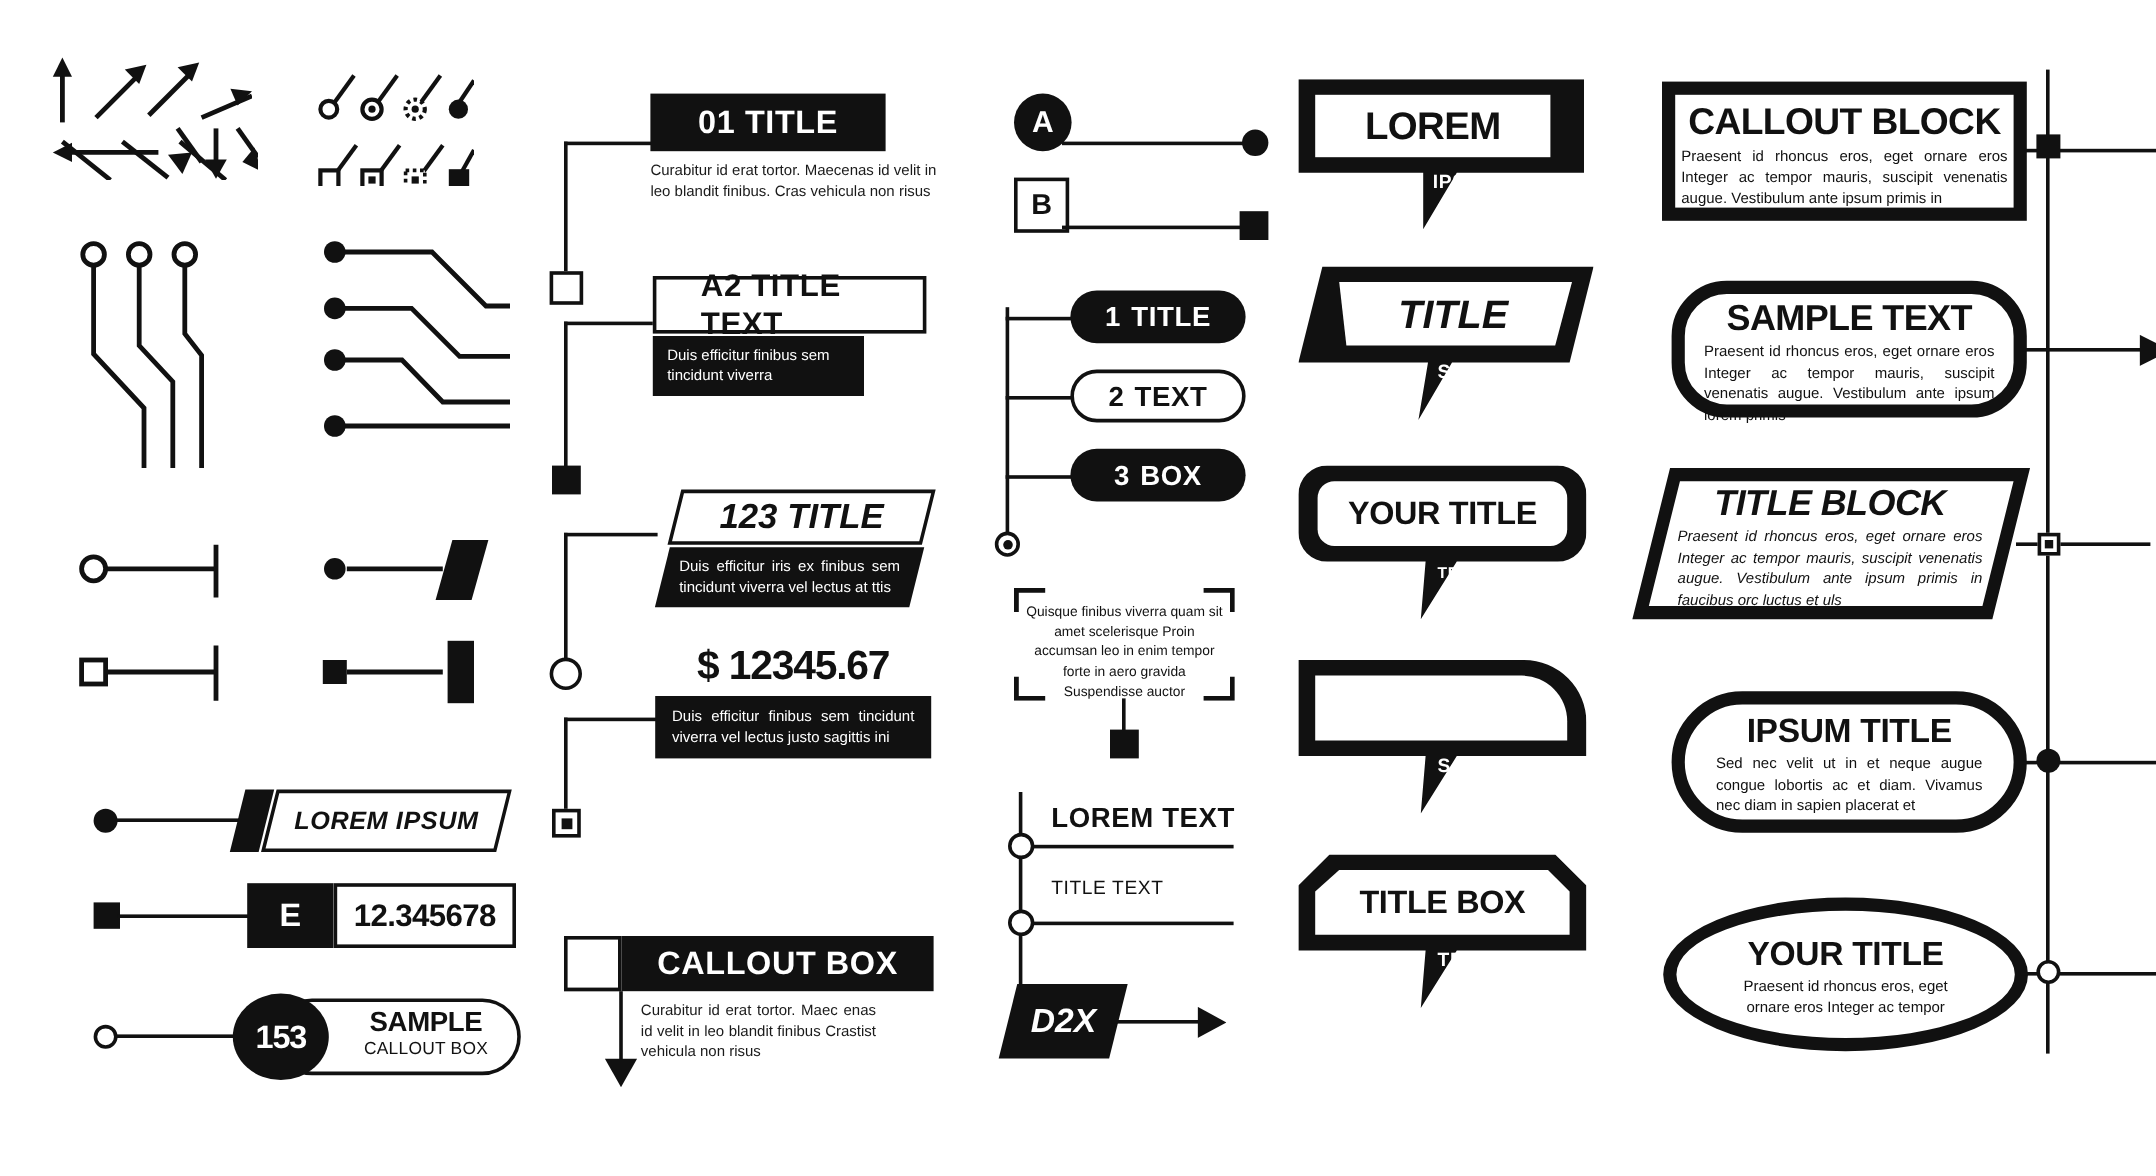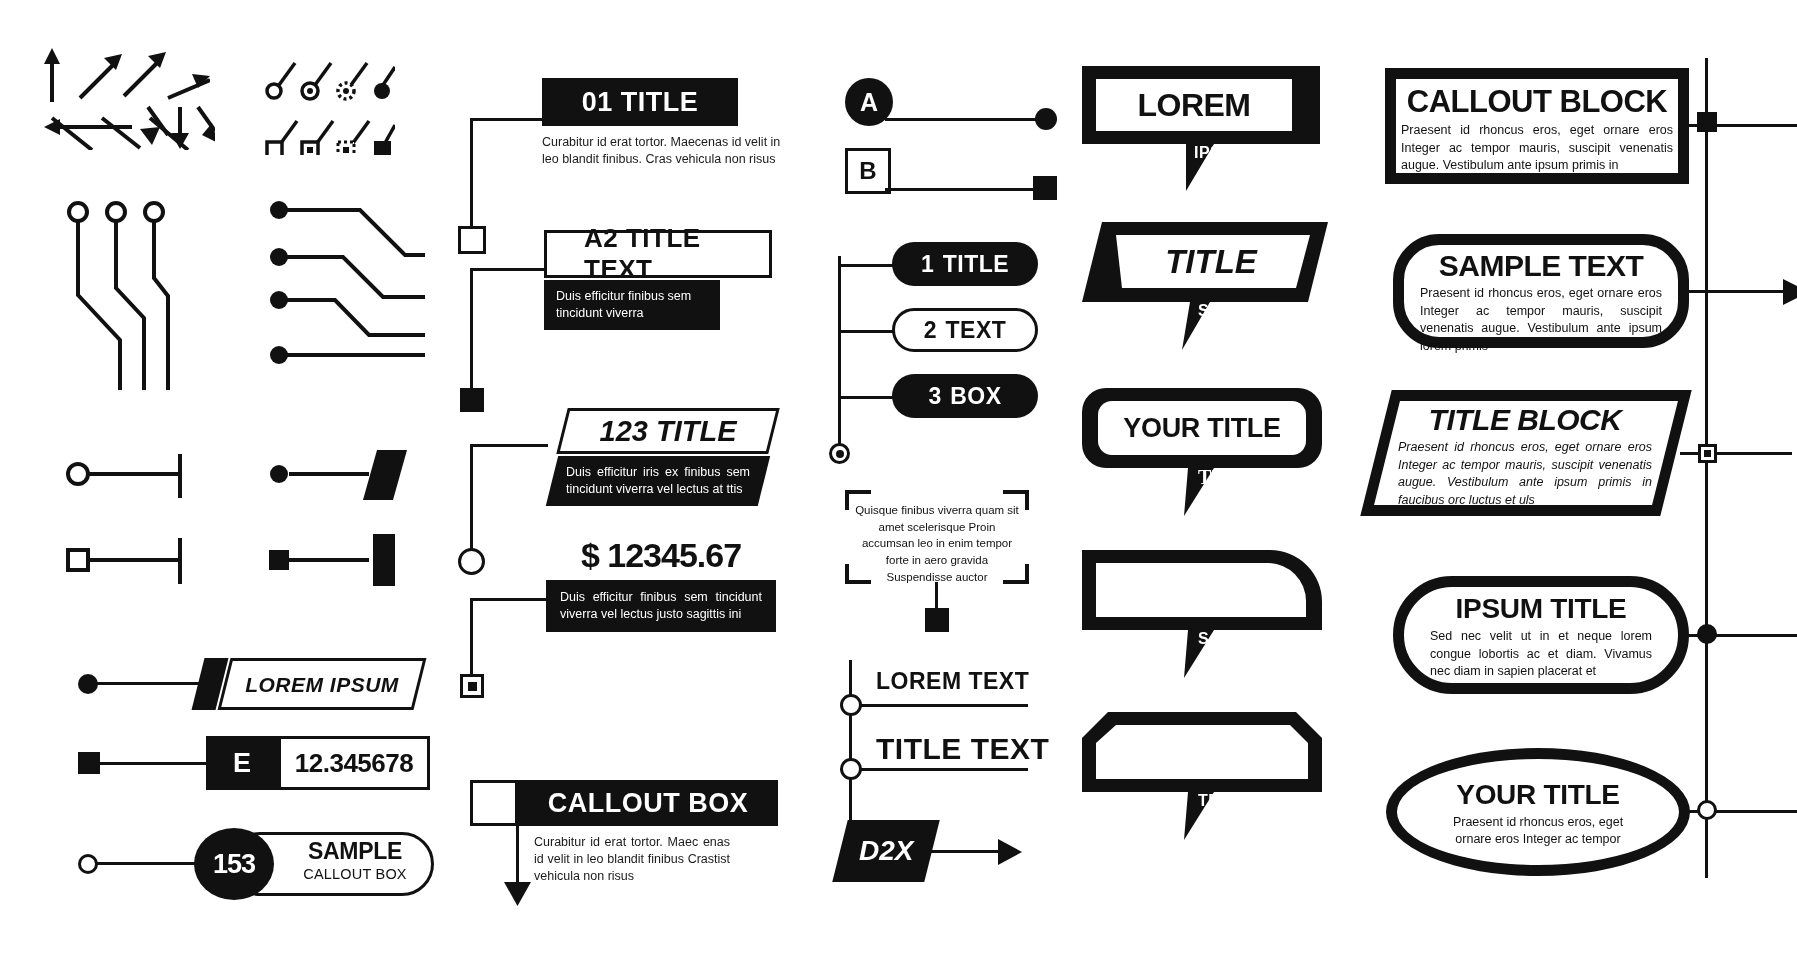--- a/index.html
+++ b/index.html
@@ -314,21 +314,21 @@
     <div class="abs" style="left:90px;top:92px;width:3px;height:30px;background:#111;"></div>
     <div class="sq" style="left:80px;top:118px;width:24px;height:24px;"></div>
   </div>
 
   <div class="abs" style="left:840px;top:660px;">
     <div class="abs" style="left:9px;top:0;width:3px;height:160px;background:#111;"></div>
     <div class="abs" style="left:36px;top:8px;width:200px;font-weight:bold;font-size:23px;letter-spacing:0.5px;">LOREM TEXT</div>
     <div class="line hline" style="left:18px;top:44px;width:170px;"></div>
     <div class="dot-o" style="left:0;top:34px;width:22px;height:22px;box-sizing:border-box;"></div>
 
-    <div class="abs" style="left:36px;top:72px;width:200px;font-weight:bold;font-size:30px;letter-spacing:0.5px;">TITLE TEXT</div>
+    <div class="abs" style="left:36px;top:72px;width:200px;font-weight:normal;font-size:16px;letter-spacing:0.5px;">TITLE TEXT</div>
     <div class="line hline" style="left:18px;top:108px;width:170px;"></div>
     <div class="dot-o" style="left:0;top:98px;width:22px;height:22px;box-sizing:border-box;"></div>
   </div>
 
   <div class="abs" style="left:840px;top:820px;">
     <div class="abs skew-l blk" style="left:0;top:0;width:92px;height:62px;display:flex;align-items:center;justify-content:center;">
       <span class="unskew" style="color:#fff;font-weight:bold;font-style:italic;font-size:28px;">D2X</span>
     </div>
     <div class="line hline" style="left:86px;top:30px;width:78px;"></div>
     <svg class="abs" style="left:158px;top:19px;" width="24" height="26">
@@ -353,36 +353,37 @@
     <div class="abs" style="left:34px;top:13px;width:190px;height:53px;display:flex;align-items:center;justify-content:center;font-weight:bold;font-style:italic;font-size:33px;">TITLE</div>
     <div class="abs" style="left:116px;top:78px;height:22px;display:flex;align-items:center;color:#fff;font-weight:bold;font-size:16px;letter-spacing:0.5px;">SAMPLE</div>
   </div>
 
   <div class="abs" style="left:1082px;top:388px;width:240px;height:128px;">
     <svg width="240" height="128" viewBox="0 0 240 128">
       <path d="M24 0 H216 A24 24 0 0 1 240 24 V56 A24 24 0 0 1 216 80 H132 L102 128 L106 80 H24 A24 24 0 0 1 0 56 V24 A24 24 0 0 1 24 0 Z" fill="#111"></path>
       <path d="M30 13 H210 A14 14 0 0 1 224 27 V53 A14 14 0 0 1 210 67 H30 A14 14 0 0 1 16 53 V27 A14 14 0 0 1 30 13 Z" fill="#fff"></path>
     </svg>
     <div class="abs" style="left:16px;top:13px;width:208px;height:54px;display:flex;align-items:center;justify-content:center;font-weight:bold;font-size:27px;letter-spacing:-0.3px;">YOUR TITLE</div>
-    <div class="abs" style="left:116px;top:78px;height:22px;display:flex;align-items:center;color:#fff;font-weight:bold;font-size:20px;letter-spacing:0.5px;font-family:Liberation Serif, serif;">TEXT BOX</div>
+    <div class="abs" style="left:116px;top:78px;height:22px;display:flex;align-items:center;color:#fff;font-weight:bold;font-size:13px;letter-spacing:0.5px;">TEXT BOX</div>
   </div>
 
   <div class="abs" style="left:1082px;top:550px;width:240px;height:128px;">
     <svg width="240" height="128" viewBox="0 0 240 128">
       <path d="M0 0 H188 A52 52 0 0 1 240 52 V80 H132 L102 128 L106 80 H0 Z" fill="#111"></path>
       <path d="M14 13 H186 A38 38 0 0 1 224 51 V67 H14 Z" fill="#fff"></path>
     </svg>
     <div class="abs" style="left:116px;top:78px;height:22px;display:flex;align-items:center;color:#fff;font-weight:bold;font-size:16px;letter-spacing:0.5px;">SAMPLE</div>
   </div>
 
   <div class="abs" style="left:1082px;top:712px;width:240px;height:128px;">
     <svg width="240" height="128" viewBox="0 0 240 128">
       <path d="M26 0 H214 L240 26 V80 H132 L102 128 L106 80 H0 V26 Z" fill="#111"></path>
       <path d="M34 13 H208 L226 31 V67 H14 V31 Z" fill="#fff"></path>
     </svg>
+    <div class="abs" style="left:14px;top:13px;width:212px;height:54px;display:flex;align-items:center;justify-content:center;font-weight:bold;font-size:27px;letter-spacing:-0.3px;">TITLE BOX</div>
     <div class="abs" style="left:116px;top:78px;height:22px;display:flex;align-items:center;color:#fff;font-weight:bold;font-size:16px;letter-spacing:0.5px;">TEXT</div>
   </div>
 
   <div class="abs" style="left:1705px;top:58px;width:3px;height:820px;background:#111;"></div>
 
   <div class="abs" style="left:1385px;top:68px;">
     <div class="frame-rect" style="width:304px;height:116px;box-sizing:border-box;padding:7px 5px;">
       <div class="rt-title" style="font-size:31px;letter-spacing:-0.5px;">CALLOUT BLOCK</div>
       <div class="rt-body" style="margin-top:5px;">Praesent id rhoncus eros, eget ornare eros Integer ac tempor mauris, suscipit venenatis augue. Vestibulum ante ipsum primis in</div>
     </div>
@@ -411,21 +412,21 @@
     </div>
     <div class="line hline" style="left:304px;top:62px;width:112px;"></div>
   </div>
   <div class="sq-o" style="left:1698px;top:444px;width:19px;height:19px;box-sizing:border-box;display:flex;align-items:center;justify-content:center;">
     <div style="width:7px;height:7px;background:#111;"></div>
   </div>
 
   <div class="abs" style="left:1393px;top:576px;">
     <div class="frame-cap" style="width:296px;height:118px;box-sizing:border-box;padding:8px 26px;">
       <div class="rt-title" style="font-size:28px;letter-spacing:-0.3px;">IPSUM TITLE</div>
-      <div class="rt-body" style="margin-top:5px;">Sed nec velit ut in et neque lorem congue lobortis ac et diam. Vivamus nec diam in sapien placerat et</div>
+      <div class="rt-body" style="margin-top:5px;">Sed nec velit ut in et neque augue congue lobortis ac et diam. Vivamus nec diam in sapien placerat et</div>
     </div>
     <div class="line hline" style="left:292px;top:58px;width:118px;"></div>
   </div>
   <div class="dot" style="left:1697px;top:624px;width:20px;height:20px;"></div>
 
   <div class="abs" style="left:1386px;top:748px;">
     <div class="frame-ellipse" style="width:304px;height:128px;box-sizing:border-box;padding:22px 44px;text-align:center;">
       <div class="rt-title" style="font-size:28px;letter-spacing:-0.3px;">YOUR TITLE</div>
       <div style="font-size:12.5px;line-height:1.35;margin-top:5px;text-align:center;">Praesent id rhoncus eros, eget ornare eros Integer ac tempor</div>
     </div>

